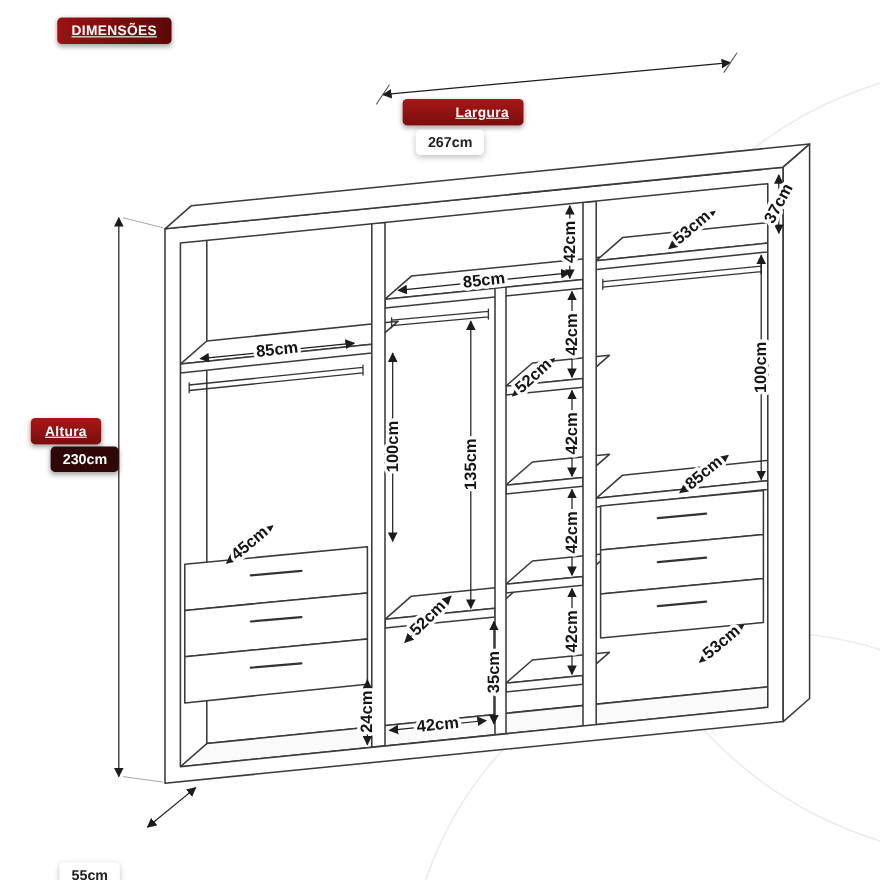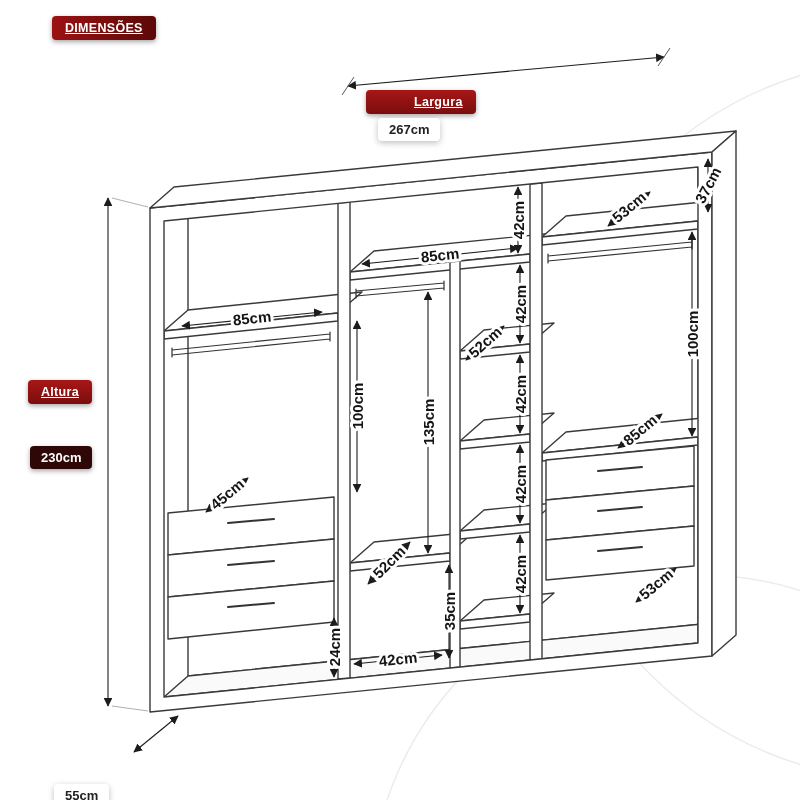--- a/index.html
+++ b/index.html
@@ -171,17 +171,17 @@
       <text class="dim-label" transform="translate(449,611) rotate(-90)">35cm</text>
     </g>
   </svg>
 
   <div class="badge title" style="left:52px; top:16px;">DIMENSÕES</div>
 
   <div class="badge" style="left:366px; top:90px;padding-left:48px;">Largura</div>
   <div class="pill light" style="left:378px; top:118px;">267cm</div>
 
   <div class="badge" style="left:28px; top:380px;">Altura</div>
-  <div class="pill dark" style="left:30px; top:406px;margin-top:40px;">230cm</div>
+  <div class="pill dark" style="left:46px; top:406px;">230cm</div>
 
   <div class="pill light" style="left:54px; top:784px;">55cm</div>
 
 </div>
 
 </body></html>

